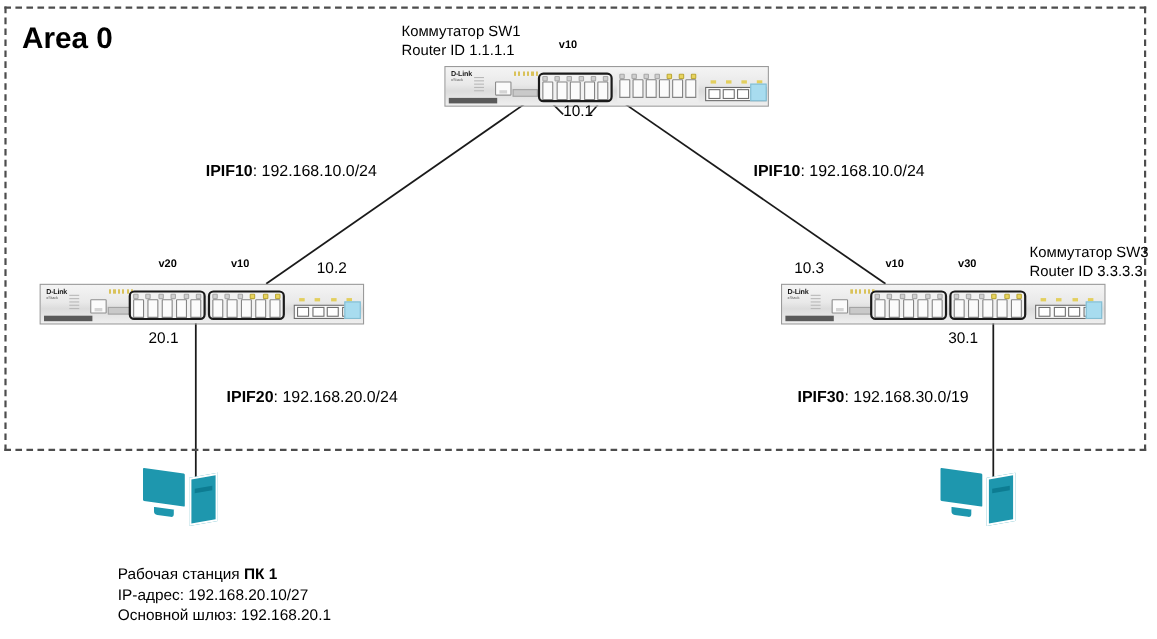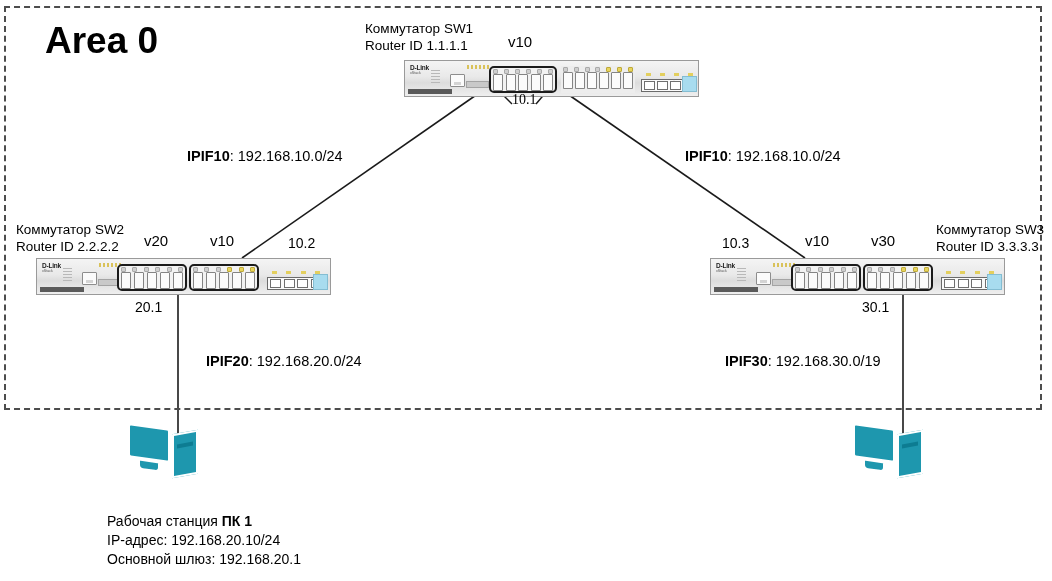--- a/index.html
+++ b/index.html
@@ -27,25 +27,24 @@
     top: 6px;
     width: 1038px;
     height: 404px;
     border: 2px dashed #4d4d4d;
     box-sizing: border-box;
   }
   .area-title {
     position: absolute;
     left: 20px;
     top: 20px;
-    font-size: 37px;
+    font-size: 27px;
     font-weight: bold;
     color: #000000;
     letter-spacing: 0px;
-    margin-left: 25px;
   }
 
   
   .switch {
     position: absolute;
     width: 295px;
     height: 37px;
     background: linear-gradient(to bottom, #f4f4f4 0%, #e9e9e9 45%, #dcdcdc 62%, #efefef 100%);
     border: 1px solid #9a9a9a;
     box-sizing: border-box;
@@ -205,22 +204,22 @@
 
   
   .lbl {
     position: absolute;
     font-size: 13.5px;
     color: #000000;
     white-space: nowrap;
     line-height: 16px;
   }
   .lbl.vlan {
-    font-size: 15px;
-    font-weight: normal;
+    font-size: 10px;
+    font-weight: bold;
   }
   .lbl.port {
     font-size: 14px;
   }
   .lbl.ipif {
     font-size: 14.5px;
   }
   .lbl.ipif b { font-weight: bold; }
   .lbl.devtitle {
     font-size: 13.5px;
@@ -366,39 +365,35 @@
     <div class="sfpblock" style="left:236px; width:56px;">
       <i></i>
         <i></i>
         <i></i>
         <i></i>
     </div>
     <div class="sw-dots" style="left:268px;">::</div>
     <div class="sw-bluepanel" style="left:277px;"></div>
   </div>
 
-  <div class="lbl port" style="left:512px; top:92px;font-family:Liberation Serif, serif;">10.1</div>
+  <div class="lbl port" style="left:512px; top:92px;">10.1</div>
 
   <div class="lbl ipif" style="left:187px; top:148px;">
     <b>IPIF10</b><span>: </span><span>192.168.10.0/24</span>
   </div>
   <div class="lbl ipif" style="left:685px; top:148px;">
     <b>IPIF10</b><span>: </span><span>192.168.10.0/24</span>
   </div>
   <div class="lbl ipif" style="left:190px; top:353px;margin-left:16px;">
     <b>IPIF20</b><span>: </span><span>192.168.20.0/24</span>
   </div>
   <div class="lbl ipif" style="left:725px; top:353px;">
     <b>IPIF30</b><span>: </span><span>192.168.30.0/19</span>
   </div>
 
-  <div class="lbl devtitle" style="left:16px; top:221px;">
-    <span>Коммутатор SW2</span><br>
-    <span>Router ID 2.2.2.2</span>
-  </div>
   <div class="lbl vlan" style="left:144px; top:233px;">v20</div>
   <div class="lbl vlan" style="left:210px; top:233px;">v10</div>
   <div class="lbl port" style="left:288px; top:235px;">10.2</div>
 
   <div class="switch" style="left:36px; top:258px;">
     <div class="sw-left">
       <div class="sw-brand">D-Link</div>
       <div class="sw-sub">xStack</div>
       <div class="sw-ledcol">
           <i></i>
@@ -544,21 +539,21 @@
 
   <div class="lbl port" style="left:862px; top:299px;">30.1</div>
 
   <div class="pc" style="left:128px; top:422px;">
     <div class="tower"></div>
     <div class="monitor"></div>
     <div class="stand"></div>
   </div>
   <div class="lbl pcinfo" style="left:71px; top:512px;margin-left:36px;">
     <span>Рабочая станция </span><b>ПК 1</b><br>
-    <span>IP-адрес: 192.168.20.10/24</span><br>
+    <span>IP-адрес: 192.168.20.10/27</span><br>
     <span>Основной шлюз: 192.168.20.1</span>
   </div>
 
   <div class="pc" style="left:853px; top:422px;">
     <div class="tower"></div>
     <div class="monitor"></div>
     <div class="stand"></div>
   </div>
 
 </div>

